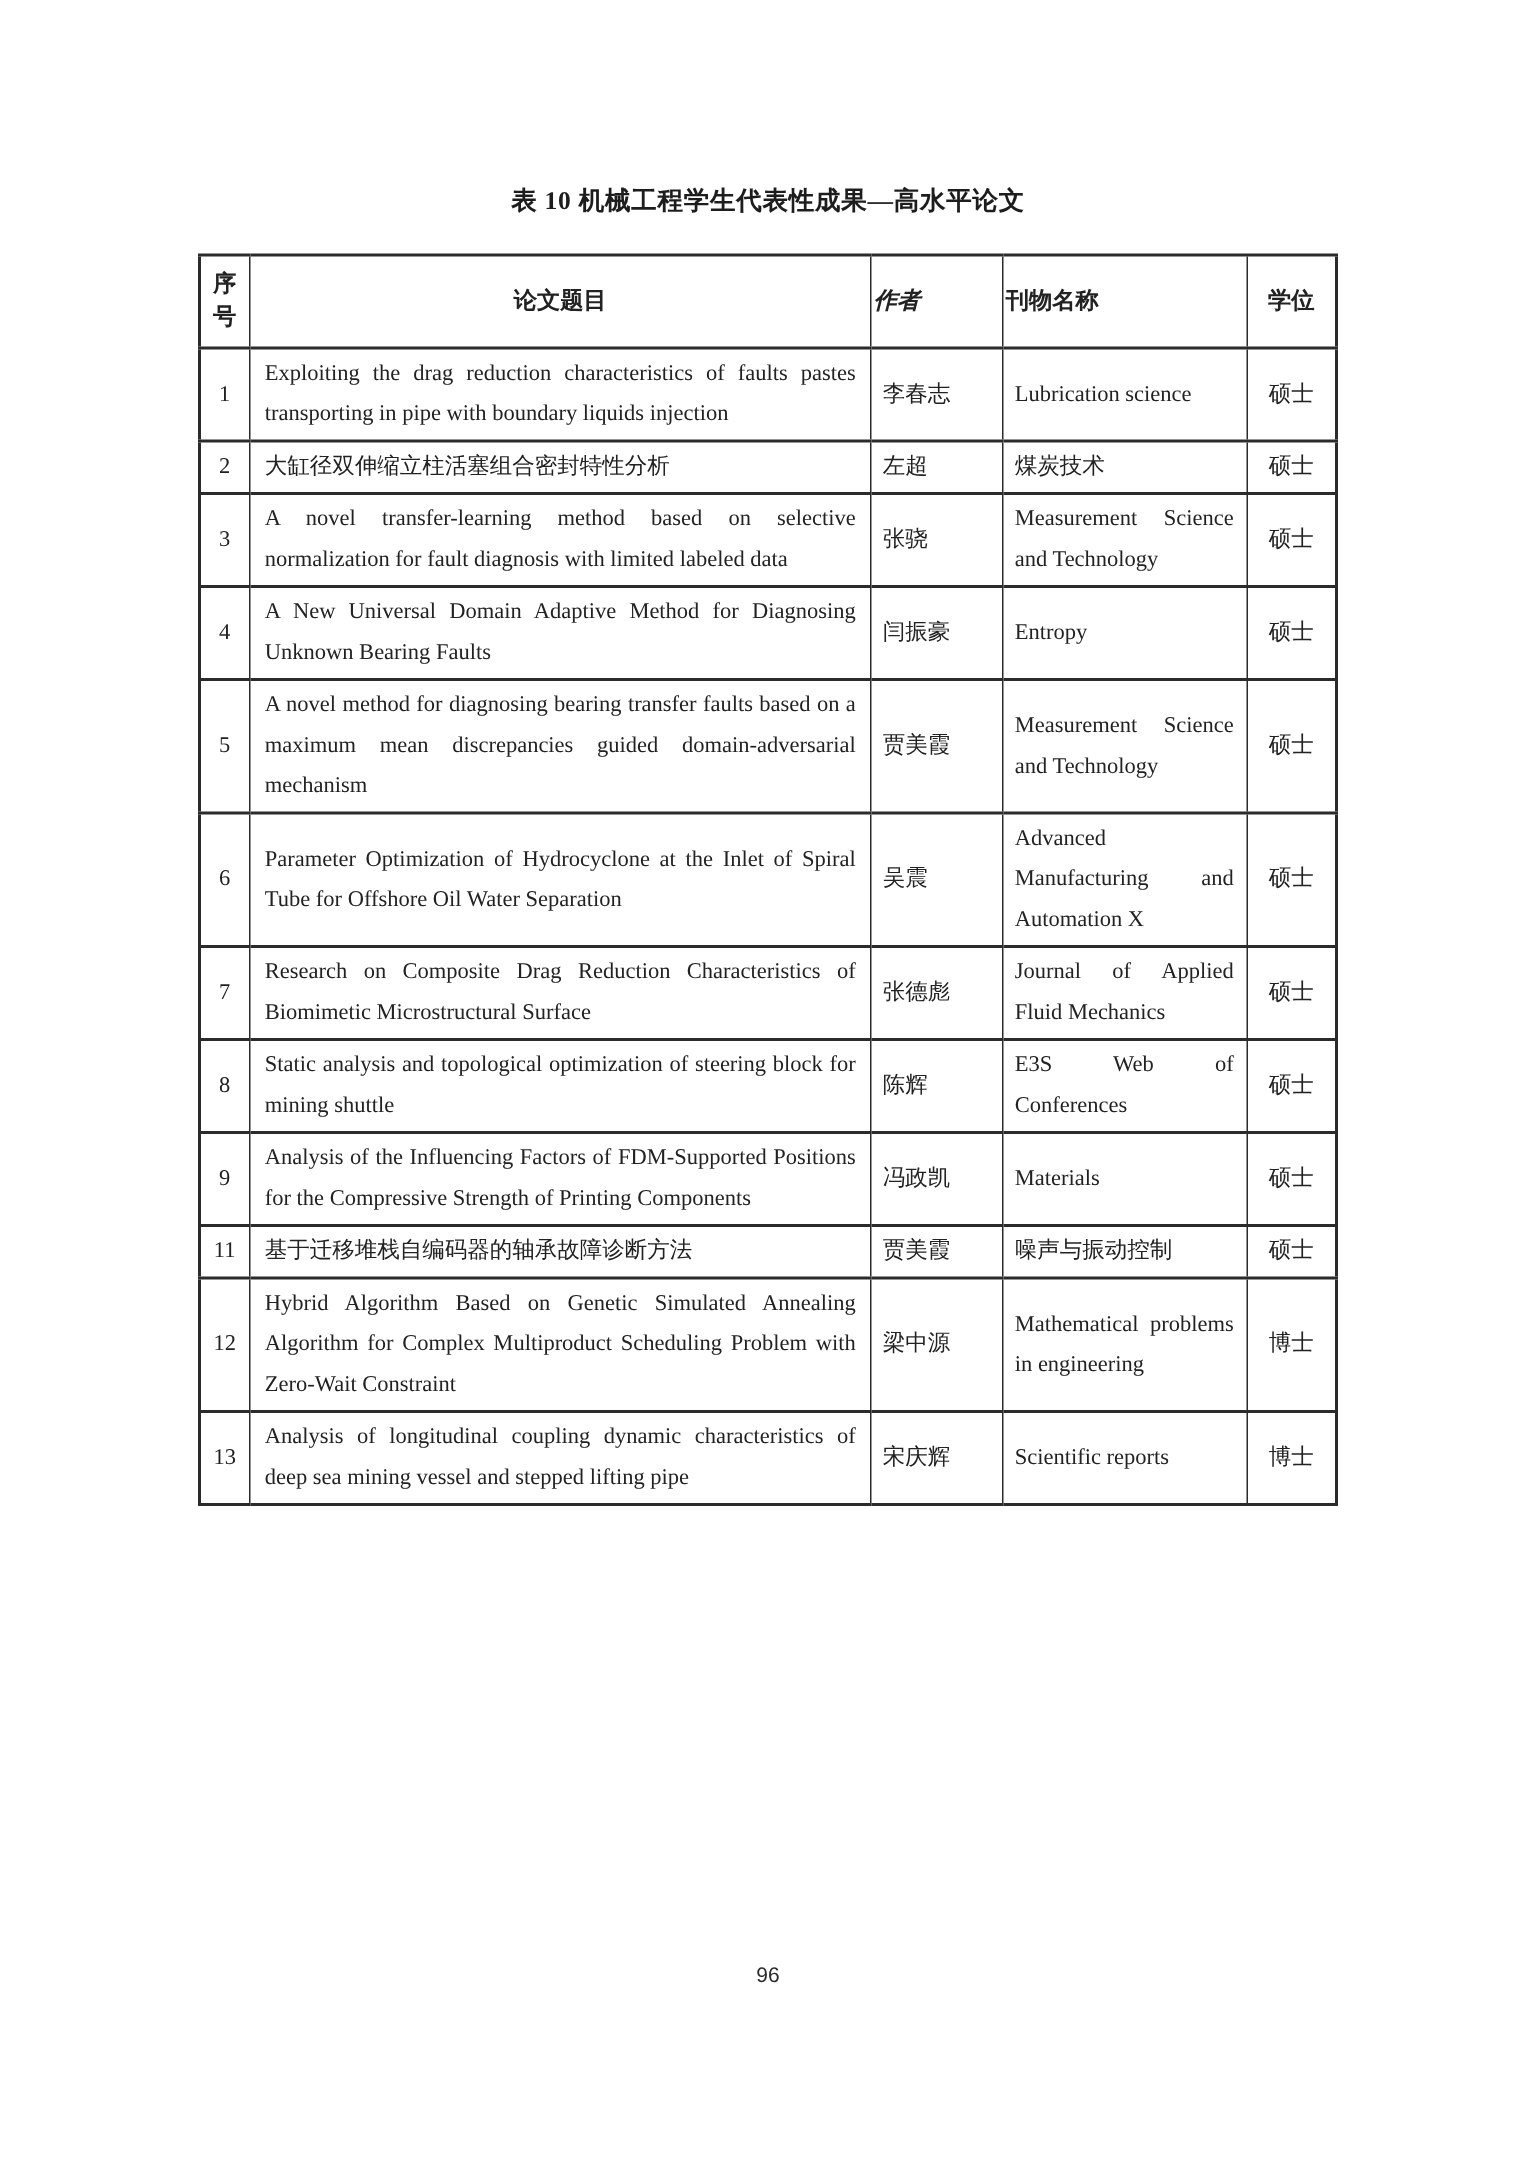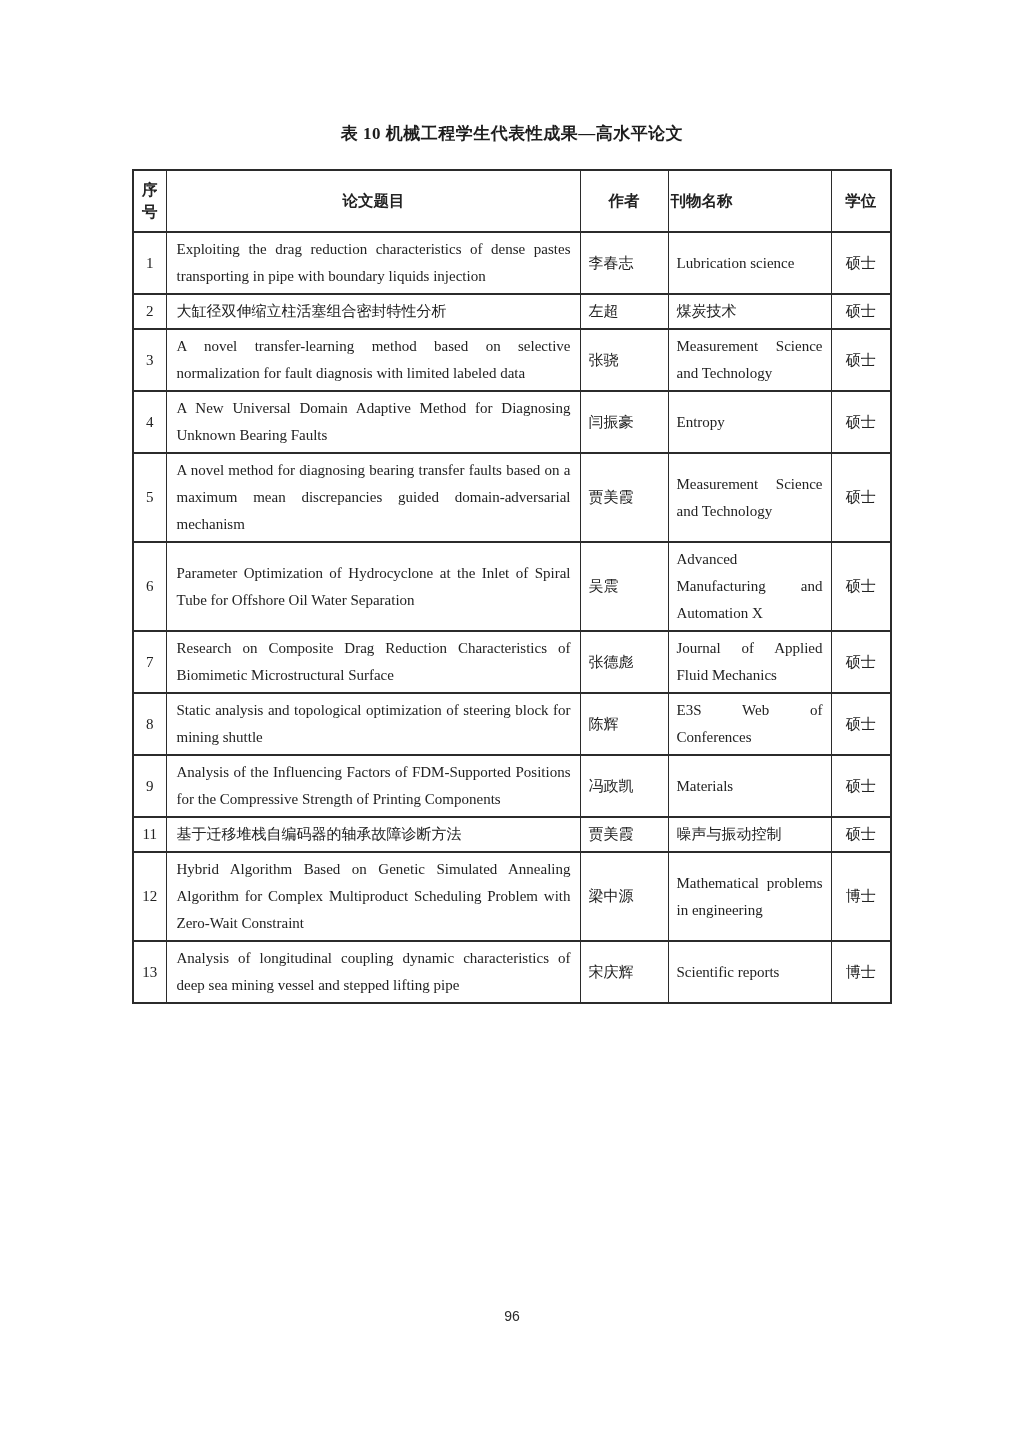--- a/index.html
+++ b/index.html
@@ -102,29 +102,29 @@
       <col style="width:33px">
       <col style="width:414px">
       <col style="width:88px">
       <col style="width:163px">
       <col style="width:60px">
     </colgroup>
     <thead>
       <tr>
         <th class="col-no">序号</th>
         <th class="col-title" style="text-align:center;">论文题目</th>
-        <th class="col-author" style="text-align:center;">作者</th>
+        <th class="col-author" style="text-align:left;font-style:italic;">作者</th>
         <th class="col-journal" style="text-align:left;">刊物名称</th>
         <th class="col-degree">学位</th>
       </tr>
     </thead>
     <tbody>
         <tr>
     <td class="col-no">1</td>
-    <td class="col-title">Exploiting the drag reduction characteristics of dense pastes transporting in pipe with boundary liquids injection</td>
+    <td class="col-title">Exploiting the drag reduction characteristics of faults pastes transporting in pipe with boundary liquids injection</td>
     <td class="col-author">李春志</td>
     <td class="col-journal">Lubrication science</td>
     <td class="col-degree">硕士</td>
   </tr>
         <tr>
     <td class="col-no">2</td>
     <td class="col-title">大缸径双伸缩立柱活塞组合密封特性分析</td>
     <td class="col-author">左超</td>
     <td class="col-journal">煤炭技术</td>
     <td class="col-degree">硕士</td>

